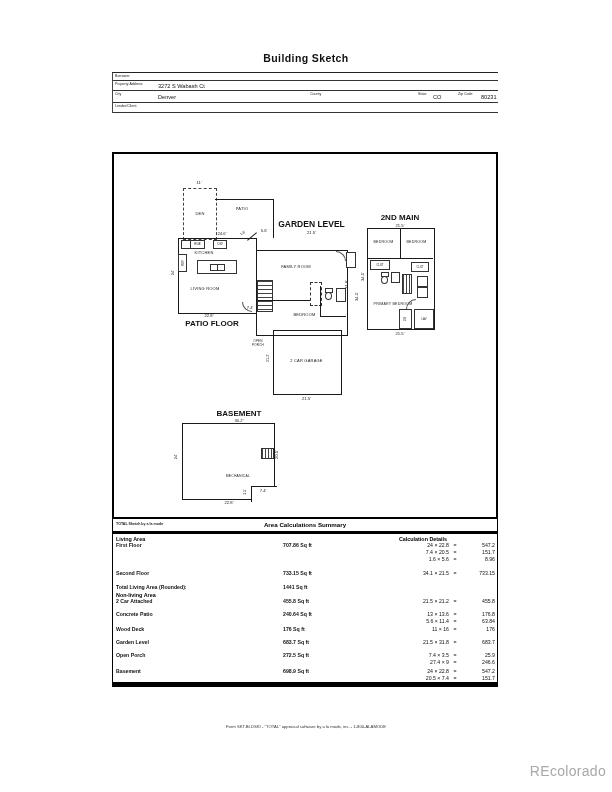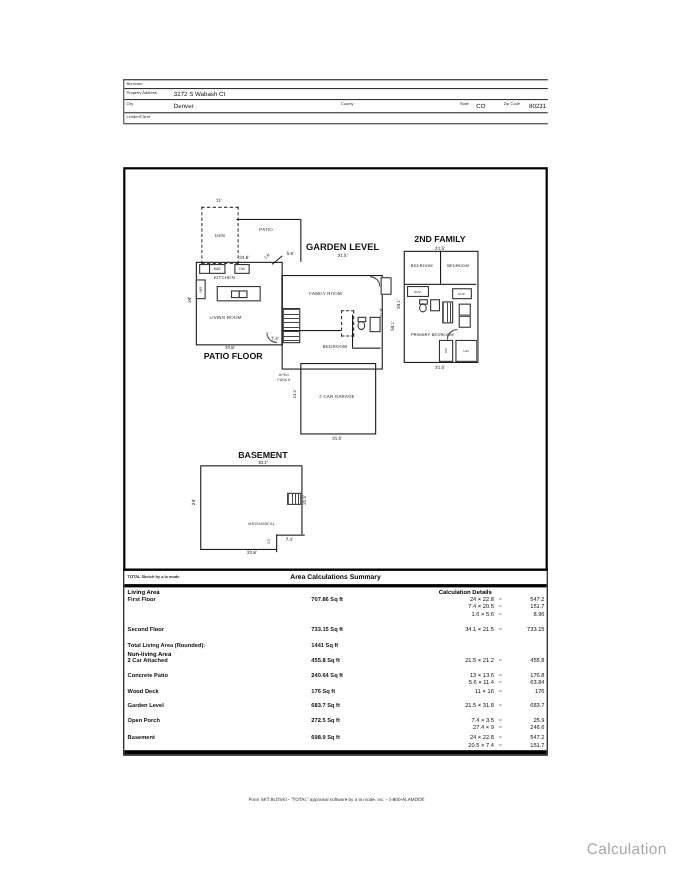--- a/index.html
+++ b/index.html
@@ -43,20 +43,21 @@
   .sec-hd{position:absolute;font-size:5.4px;font-weight:bold;color:#000;white-space:nowrap;}
   
   .footer{position:absolute;left:0;top:724px;width:612px;text-align:center;font-size:4.2px;color:#333;}
   .watermark{position:absolute;right:6px;top:763px;font-size:14px;color:#a9a9a9;letter-spacing:.3px;}
 </style>
 </head>
 <body>
 
 <div class="page">
 
+  <div class="doc-title">Building Sketch</div>
 
   <div class="form">
     <div class="form-row" style="height:7px;">
       <span class="flabel">Borrower</span>
     </div>
     <div class="form-row" style="height:9px;">
       <span class="flabel">Property Address</span>
       <span class="fvalue" style="left:45px;top:2px;">3272 S Wabash Ct</span>
     </div>
     <div class="form-row" style="height:11px;">
@@ -127,21 +128,21 @@
 
     <div class="wall" style="left:159px;top:176px;width:67px;height:63px;"></div>
     <div class="lbl" style="left:160px;top:204px;width:65px;">2 CAR GARAGE</div>
     <div class="dim vtext" style="left:150px;top:202px;font-size:3.8px;">21.2'</div>
     <div class="dim" style="left:160px;top:242px;width:65px;">21.5'</div>
     <div class="lbl" style="left:132px;top:186px;width:24px;font-size:3px;line-height:3.6px;">
       <div>OPEN</div>
       <div>PORCH</div>
     </div>
 
-    <div class="title-lbl" style="left:253px;top:59px;width:66px;font-size:8px;">2ND FAMILY</div>
+    <div class="title-lbl" style="left:253px;top:59px;width:66px;font-size:8px;">2ND MAIN</div>
     <div class="dim" style="left:253px;top:69px;width:66px;">21.5'</div>
     <div class="wall" style="left:253px;top:74px;width:66px;height:100px;"></div>
     <div class="line-v" style="left:286px;top:74px;height:30px;"></div>
     <div class="line-h" style="left:253px;top:104px;width:66px;"></div>
     <div class="lbl" style="left:254px;top:86px;width:31px;font-size:3.6px;">BEDROOM</div>
     <div class="lbl" style="left:287px;top:86px;width:31px;font-size:3.6px;">BEDROOM</div>
     <div class="fixt" style="left:256px;top:106px;width:18px;height:8px;font-size:2.8px;text-align:center;line-height:8px;">CLST</div>
     <div class="fixt" style="left:297px;top:108px;width:16px;height:8px;font-size:2.8px;text-align:center;line-height:8px;">CLST</div>
     <div class="toilet-tank" style="left:267px;top:118px;"></div>
     <div class="toilet-bowl" style="left:267px;top:122px;"></div>
@@ -271,15 +272,15 @@
         <span class="expr">20.5 × 7.4</span>
         <span class="eq">=</span>
         <span class="res">151.7</span>
       </div>
 
     <div class="sum-bar" style="top:164px;height:4px;"></div>
   </div>
 
   <div class="footer">Form SKT.BLDSKI - "TOTAL" appraisal software by a la mode, inc. - 1-800-ALAMODE</div>
 
-  <div class="watermark">Calculation</div>
+  <div class="watermark">REcolorado</div>
 
 </div>
 
 </body></html>

